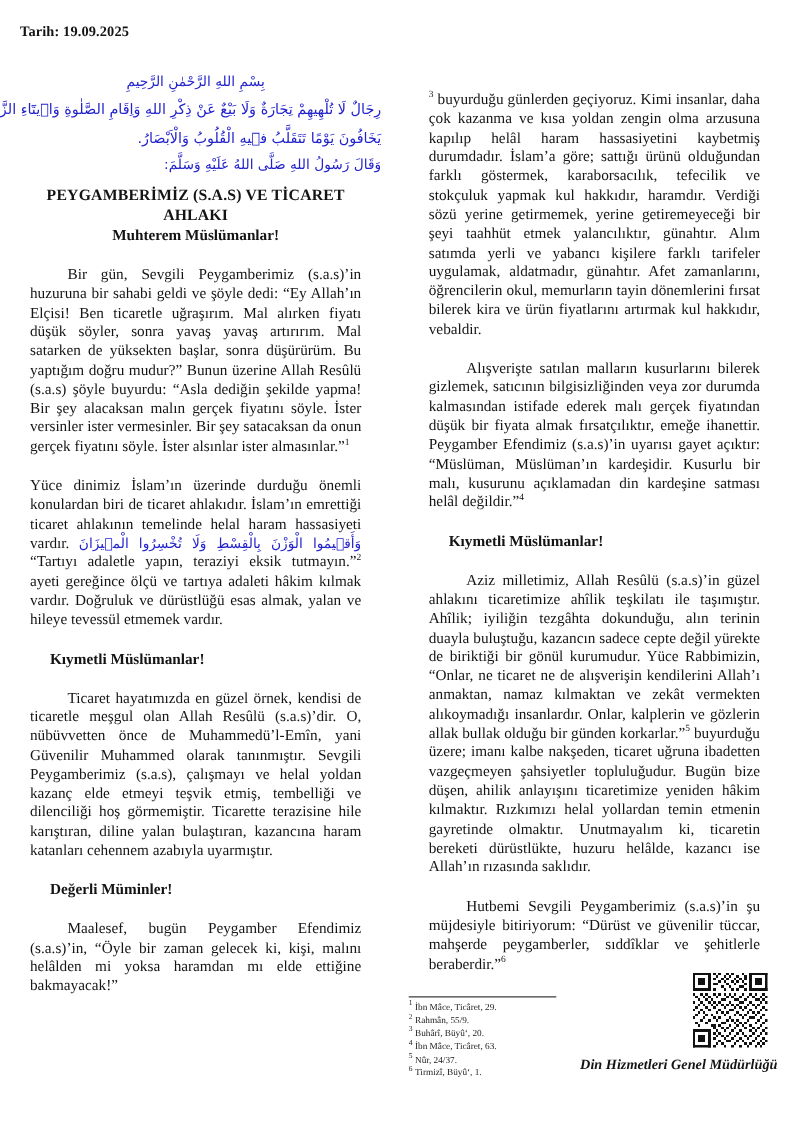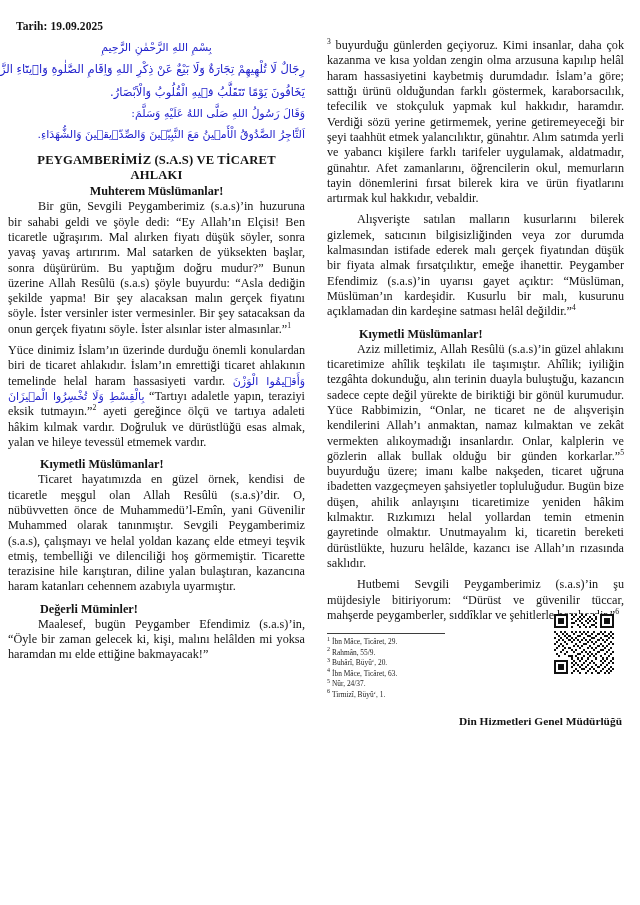--- a/index.html
+++ b/index.html
@@ -20,21 +20,21 @@
     width: 640px;
     height: 905px;
     box-sizing: border-box;
     padding: 18px 16px 0 14px;
   }
   .date-line {
     font-family: "Liberation Serif", serif;
     font-weight: bold;
     font-size: 11.5px;
     letter-spacing: .1px;
-    margin: 2px 0 6px 2px;
+    margin: 2px 0 24px 2px;
   }
   .columns {
     display: flex;
     flex-direction: row;
     align-items: flex-start;
     gap: 22px;
     justify-content: flex-end;
   }
   .col {
     width: 297px;
@@ -95,21 +95,21 @@
     font-size: 12.2px;
     margin: 7px 0 0 0;
     padding-left: 32px;
   }
   
   p.body {
     text-align: justify;
     text-justify: inter-word;
     font-size: 12.2px;
     line-height: 1.255;
-    margin: 0;
+    margin: 16px;
     text-indent: 30px;
     hyphens: none;
   }
   p.body.cont { text-indent: 0; }
   p.body + p.body { margin-top: 6px; }
   b, strong { font-weight: normal; }
   sup {
     font-size: 7.6px;
     vertical-align: super;
     line-height: 0;
@@ -153,43 +153,42 @@
     right: 10px;
     top: -88px;
     width: 60px;
     height: 60px;
   }
   .qr svg { display: block; }
   .org-name {
     position: absolute;
     right: 2px;
     top: -20px;
+    font-style: italic;
     font-weight: bold;
     font-size: 11.4px;
     white-space: nowrap;
-    margin-top: 33px;
   }
 </style>
 </head>
 <body>
 
 <div class="page">
 
   <div class="date-line">Tarih: 19.09.2025</div>
 
   <div class="columns">
 
     <div class="col">
 
       <div class="arabic-block">
         <div class="basmala">بِسْمِ اللهِ الرَّحْمٰنِ الرَّحِيمِ</div>
         <div class="ayah-line">رِجَالٌ لَا تُلْهِيهِمْ تِجَارَةٌ وَلَا بَيْعٌ عَنْ ذِكْرِ اللهِ وَاِقَامِ الصَّلٰوةِ وَاٖيتَٓاءِ الزَّكٰوةِ</div>
         <div class="ayah-line r2">يَخَافُونَ يَوْمًا تَتَقَلَّبُ فٖيهِ الْقُلُوبُ وَالْاَبْصَارُ.</div>
         <div class="hadith-intro">وَقَالَ رَسُولُ اللهِ صَلَّى اللهُ عَلَيْهِ وَسَلَّمَ:</div>
-        <div class="hadith-line">اَلتَّاجِرُ الصَّدُوقُ الْأَمٖينُ مَعَ النَّبِيّٖينَ وَالصِّدّٖيقٖينَ وَالشُّهَدَاءِ.</div>
       </div>
 
       <div class="sermon-title">
         <span>PEYGAMBERİMİZ (S.A.S) VE TİCARET</span><br>
         <span>AHLAKI</span>
       </div>
 
       <div class="addressee">Muhterem Müslümanlar!</div>
 
       <p class="body"><span>Bir gün, Sevgili Peygamberimiz (s.a.s)’in huzuruna bir sahabi geldi ve şöyle dedi: “Ey Allah’ın Elçisi! Ben ticaretle uğraşırım. Mal alırken fiyatı düşük söyler, sonra yavaş yavaş artırırım. Mal satarken de yüksekten başlar, sonra düşürürüm. Bu yaptığım doğru mudur?” Bunun üzerine Allah Resûlü (s.a.s) şöyle buyurdu: </span><b>“Asla dediğin şekilde yapma! Bir şey alacaksan malın gerçek fiyatını söyle. İster versinler ister vermesinler. Bir şey satacaksan da onun gerçek fiyatını söyle. İster alsınlar ister almasınlar.”</b><sup>1</sup></p>

